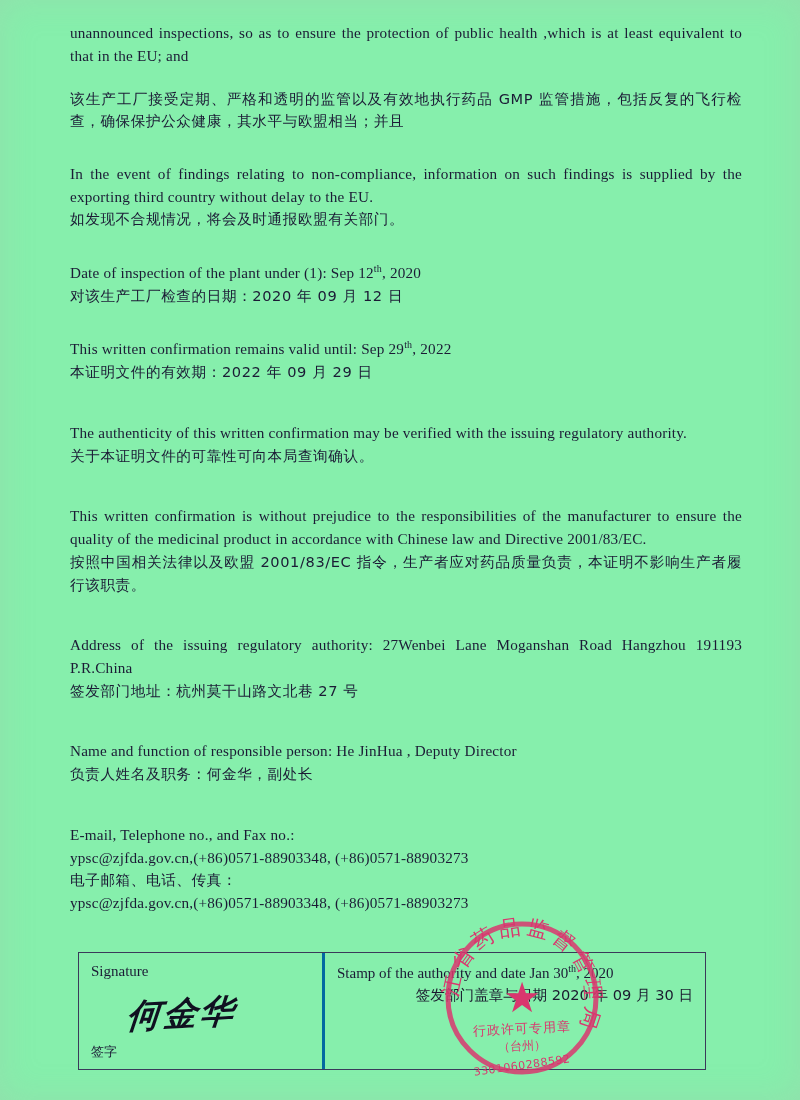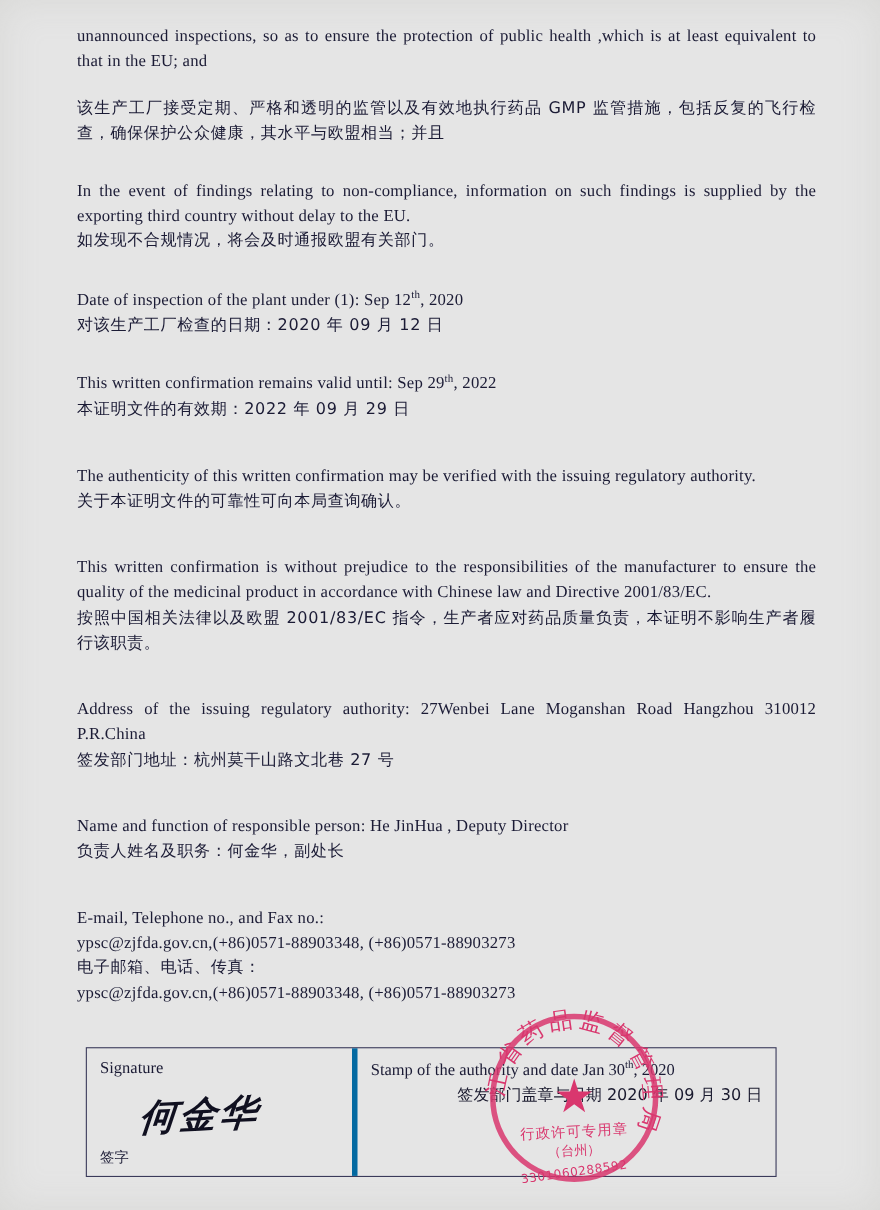--- a/index.html
+++ b/index.html
@@ -13,21 +13,21 @@
     position: relative;
     font-family: "Liberation Serif", "DejaVu Serif", serif;
     color: #1a1a2e;
     overflow: hidden;
   }
   .page {
     position: absolute;
     left: 0; top: 0;
     width: 800px;
     height: 1100px;
-    background: #e5e5e5;
+    background: #86efac;
   }
   .content {
     position: absolute;
     left: 70px;
     top: 22px;
     width: 672px;
   }
   .para {
     margin: 0 0 0 0;
     font-size: 15.2px;
@@ -66,21 +66,21 @@
     box-sizing: border-box;
     display: flex;
   }
   .sig-cell {
     position: relative;
     box-sizing: border-box;
     padding: 10px 12px;
   }
   .sig-cell.left {
     width: 246px;
-    border-right: 5px solid #0369a1;
+    border-right: 3px solid #0369a1;
   }
   .sig-cell.right {
     flex: 1;
   }
   .sig-label {
     font-size: 15px;
     font-family: "Liberation Serif", "DejaVu Serif", serif;
     color: #1b1b35;
   }
   .sig-label-cn {
@@ -201,21 +201,21 @@
       <p class="para en">The authenticity of this written confirmation may be verified with the issuing regulatory authority.</p>
       <p class="para cn">关于本证明文件的可靠性可向本局查询确认。</p>
     </div>
 
     <div class="block gap-xl">
       <p class="para en">This written confirmation is without prejudice to the responsibilities of the manufacturer to ensure the quality of the medicinal product in accordance with Chinese law and Directive 2001/83/EC.</p>
       <p class="para cn">按照中国相关法律以及欧盟 2001/83/EC 指令，生产者应对药品质量负责，本证明不影响生产者履行该职责。</p>
     </div>
 
     <div class="block gap-xl">
-      <p class="para en">Address of the issuing regulatory authority: 27Wenbei Lane Moganshan Road Hangzhou 310012 P.R.China</p>
+      <p class="para en">Address of the issuing regulatory authority: 27Wenbei Lane Moganshan Road Hangzhou 191193 P.R.China</p>
       <p class="para cn">签发部门地址：杭州莫干山路文北巷 27 号</p>
     </div>
 
     <div class="block gap-xl">
       <p class="para en">Name and function of responsible person: He JinHua , Deputy Director</p>
       <p class="para cn">负责人姓名及职务：何金华，副处长</p>
     </div>
 
     <div class="block">
       <p class="para en">E-mail, Telephone no., and Fax no.:</p>

